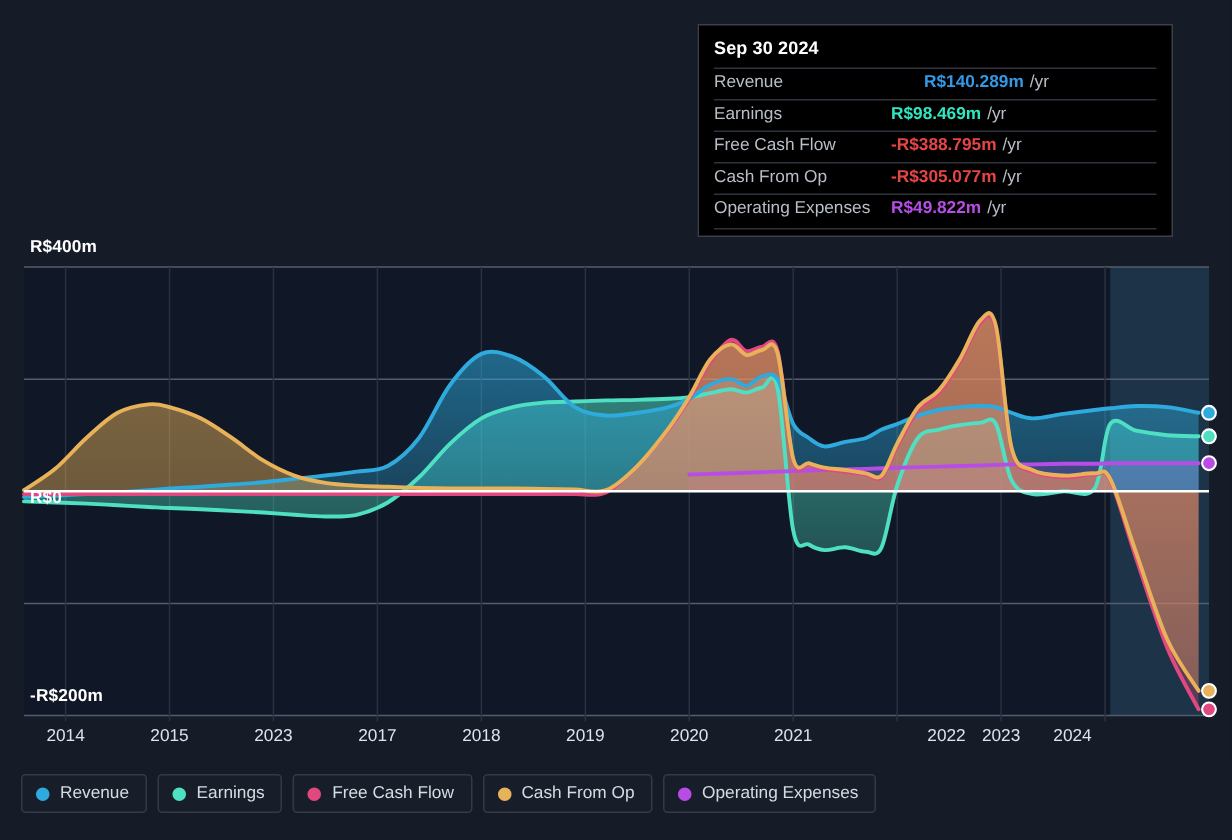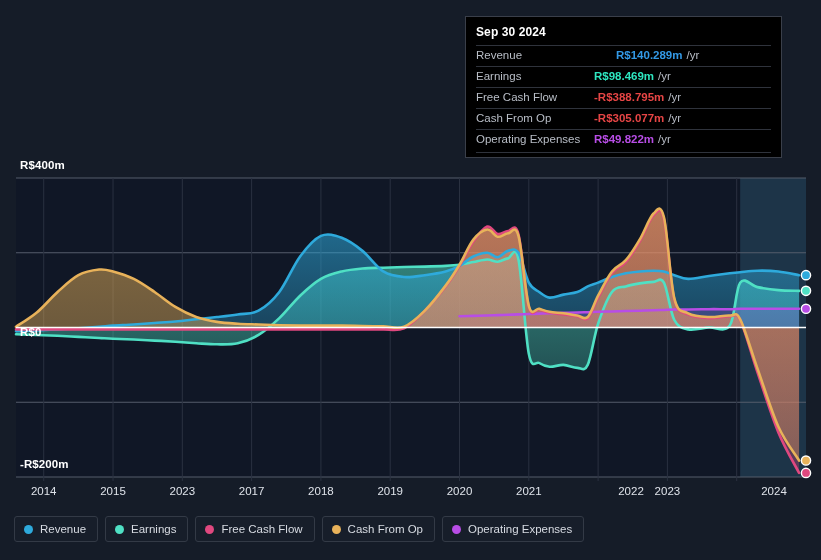--- a/index.html
+++ b/index.html
@@ -135,21 +135,21 @@
       <div class="xtick" style="left: 43.7193px;">2014</div>
       <div class="xtick" style="left: 113.018px;">2015</div>
       <div class="xtick" style="left: 182.316px;">2023</div>
       <div class="xtick" style="left: 251.614px;">2017</div>
       <div class="xtick" style="left: 320.912px;">2018</div>
       <div class="xtick" style="left: 390.211px;">2019</div>
       <div class="xtick" style="left: 459.509px;">2020</div>
       <div class="xtick" style="left: 528.807px;">2021</div>
       <div class="xtick" style="left: 631px;">2022</div>
       <div class="xtick" style="left: 667.404px;">2023</div>
-      <div class="xtick" style="left: 774px;">2024</div>
+      <div class="xtick" style="left: 715px;">2024</div>
     </div>
 
   <div id="tooltip">
     <div class="tt-title">Sep 30 2024</div>
     <div id="tooltip-rows">
         <div class="tt-row">
           <div class="tt-lbl">Revenue</div>
           <div class="tt-val" style="color: rgb(51, 153, 230); padding-left: 22px;">R$140.289m</div>
           <span class="tt-unit">/yr</span>
         </div>

